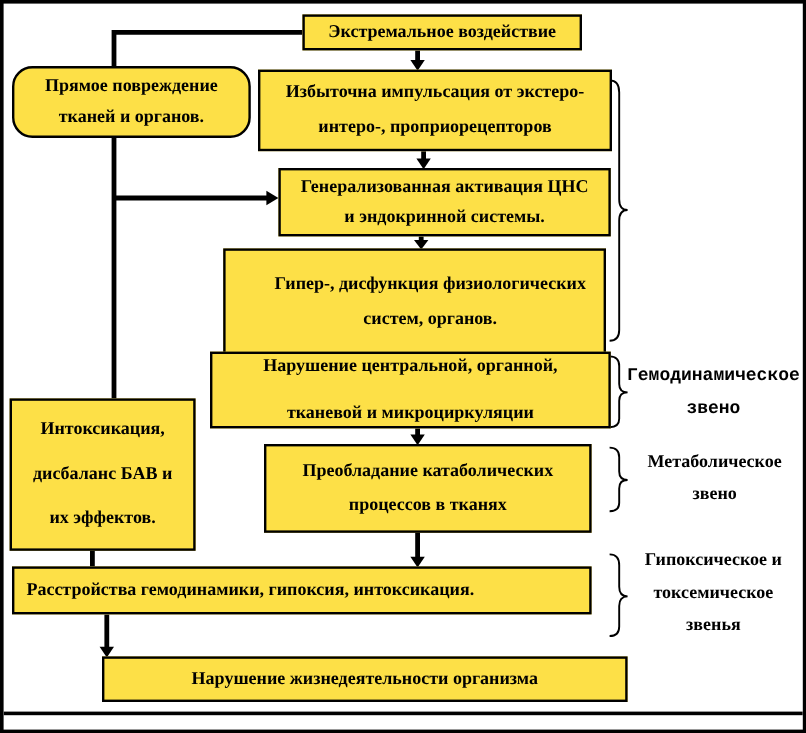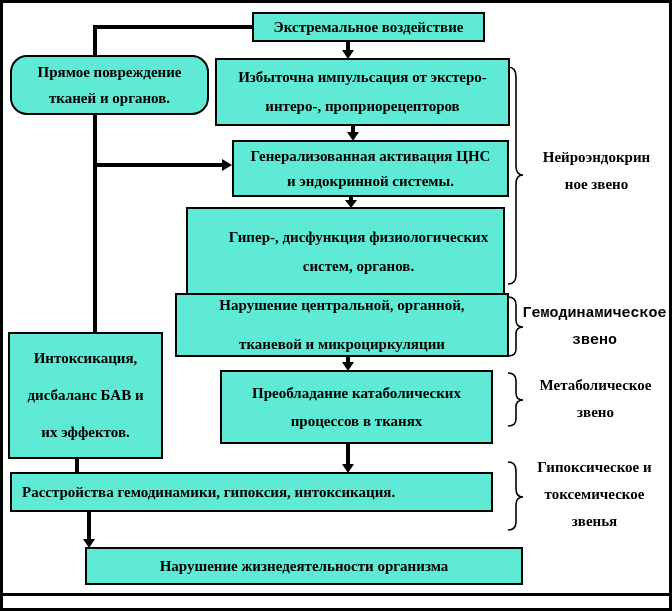--- a/index.html
+++ b/index.html
@@ -10,21 +10,21 @@
     background:#ffffff;
     border:3px solid #000;
     font-family:"Liberation Serif", serif;
     color:#000;
     overflow:hidden;
   }
   .box{
     position:absolute;
     box-sizing:border-box;
     border:2px solid #000;
-    background:#5eead4;
+    background:#fde047;
     display:flex;
     align-items:center;
     justify-content:center;
     text-align:center;
     font-weight:bold;
     font-size:15px;
     line-height:26px;
     white-space:pre-line;
     z-index:2;
   }
@@ -129,22 +129,20 @@
 дисбаланс БАВ и
 их эффектов.</div>
 
   <div class="box" id="box-catabolic">Преобладание катаболических
 процессов в тканях</div>
 
   <div class="box" id="box-hemodynamic-disorders">Расстройства гемодинамики, гипоксия, интоксикация.</div>
 
   <div class="box" id="box-vital-disruption">Нарушение жизнедеятельности организма</div>
 
-  <div class="side-label" id="label-neuroendocrine">Нейроэндокрин
-ное звено</div>
 
   <div class="side-label" id="label-hemodynamic">Гемодинамическое
 звено</div>
 
   <div class="side-label" id="label-metabolic">Метаболическое
 звено</div>
 
   <div class="side-label" id="label-hypoxic">Гипоксическое и
 токсемическое
 звенья</div>

